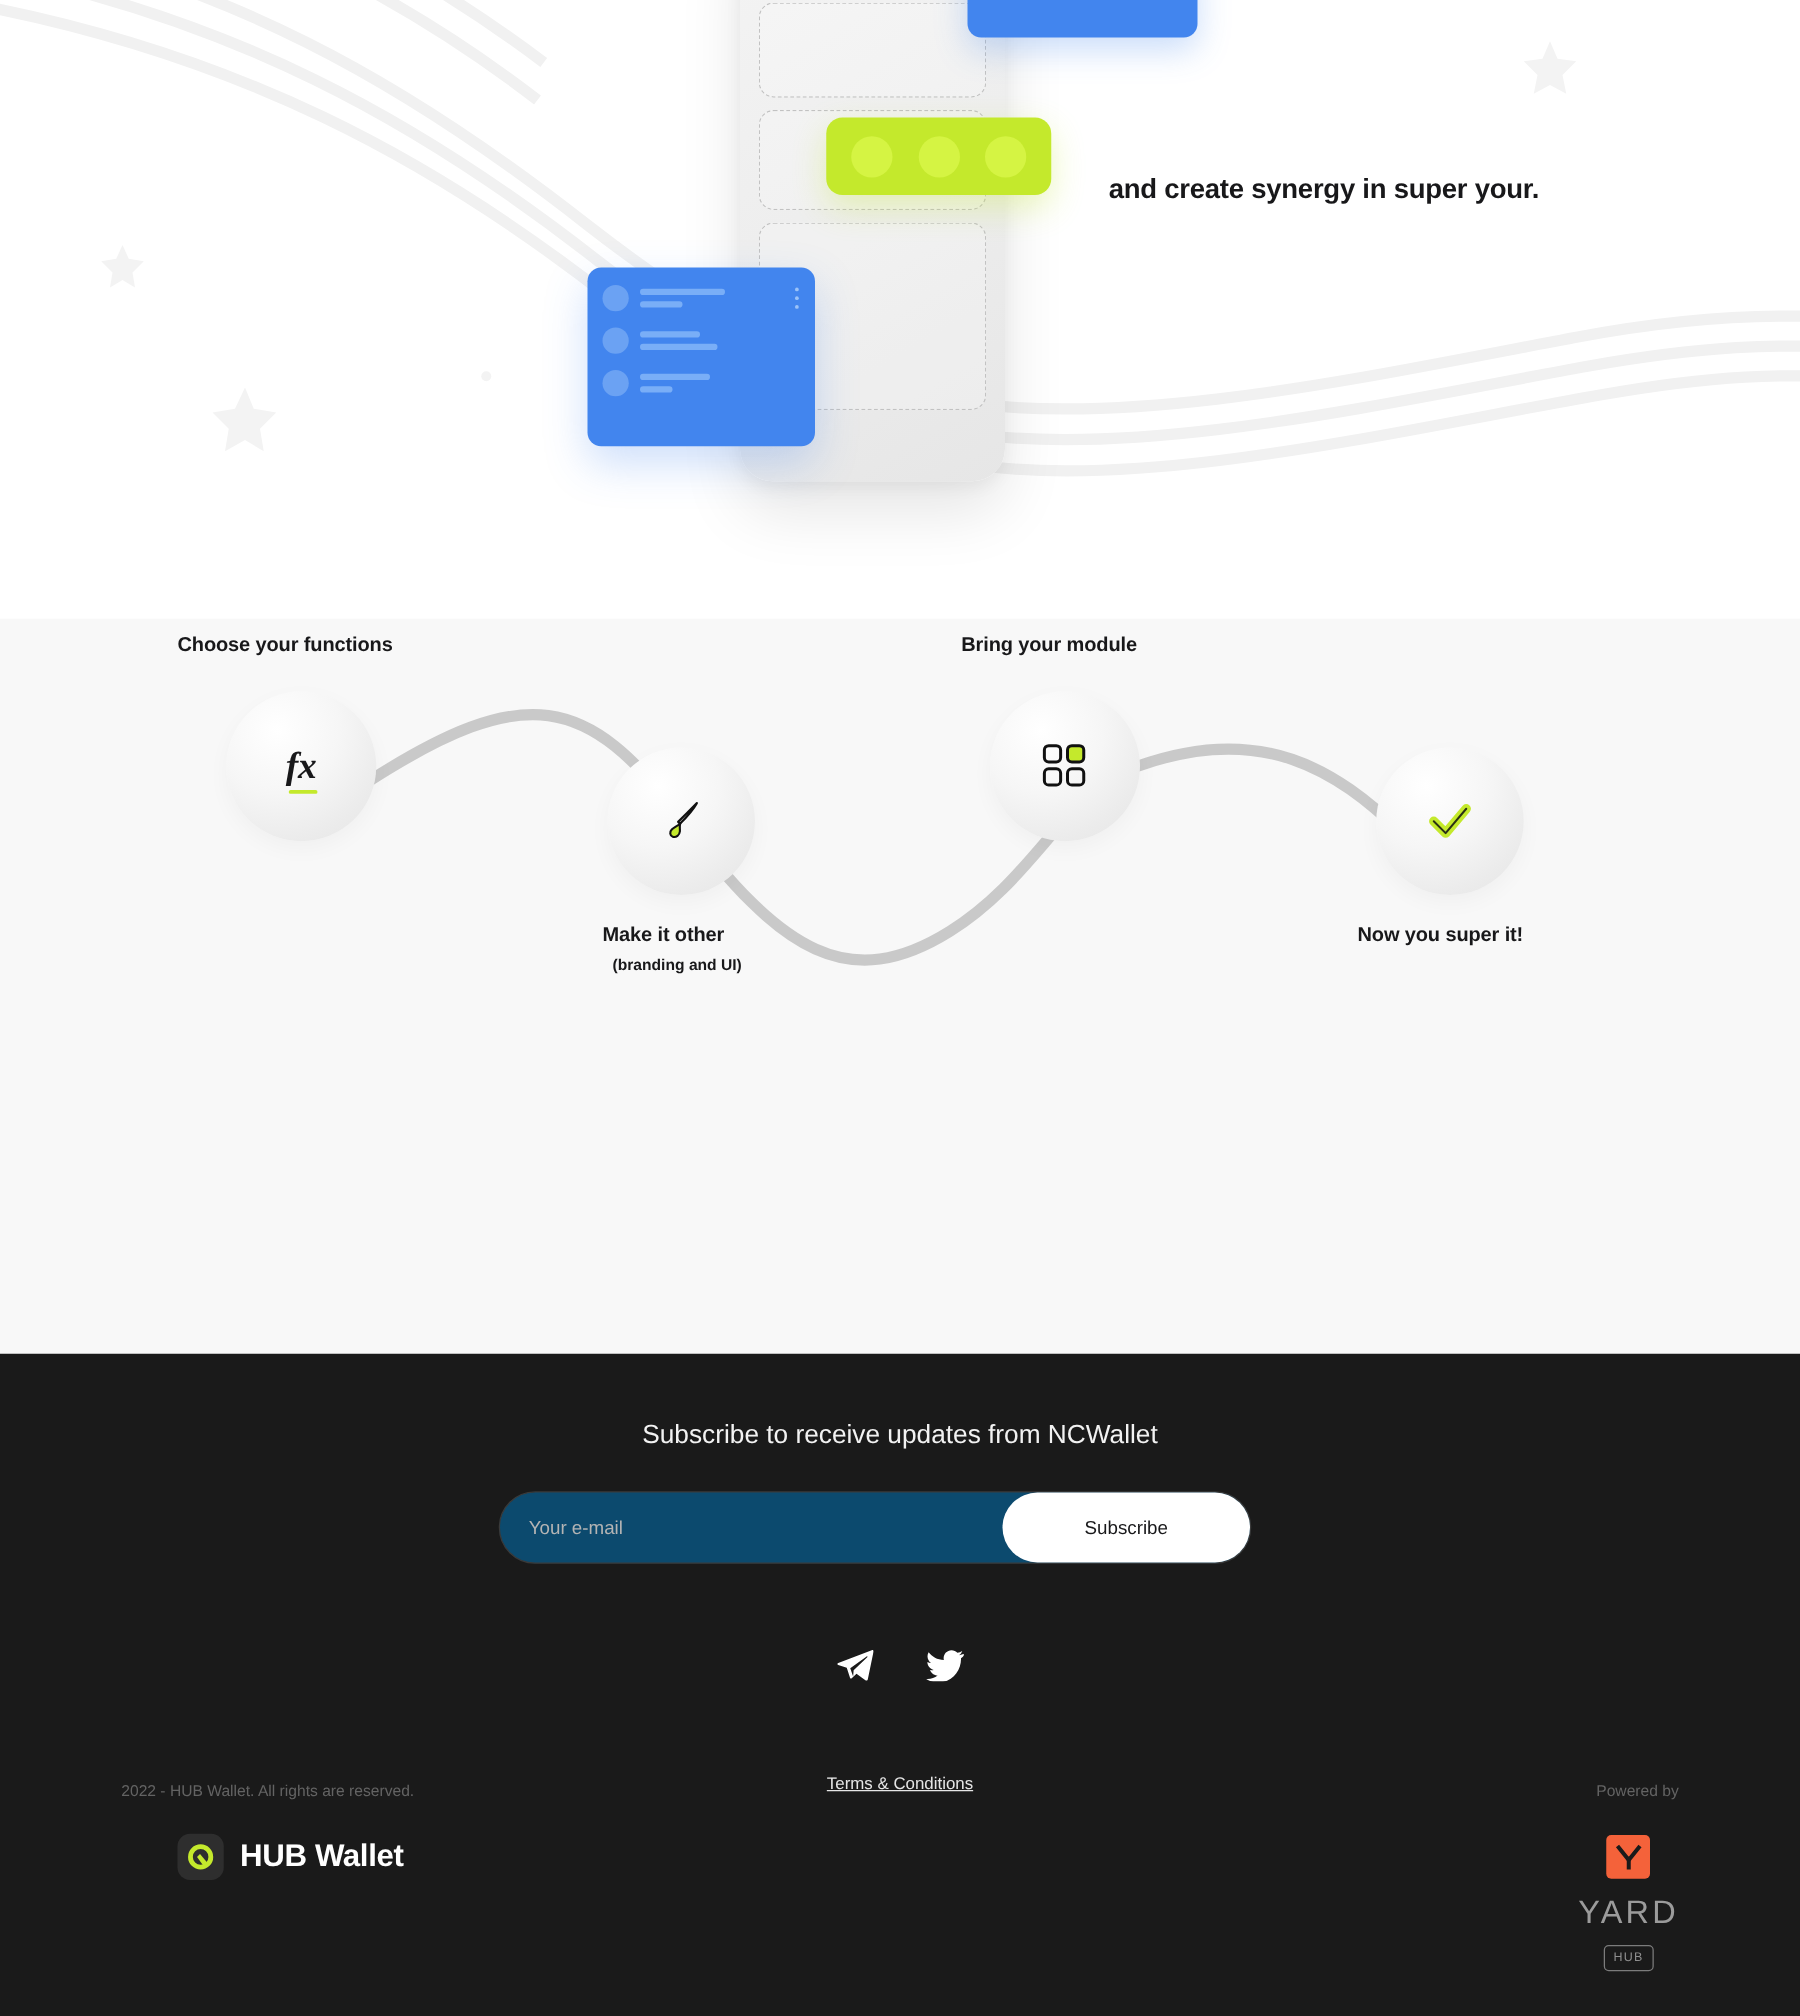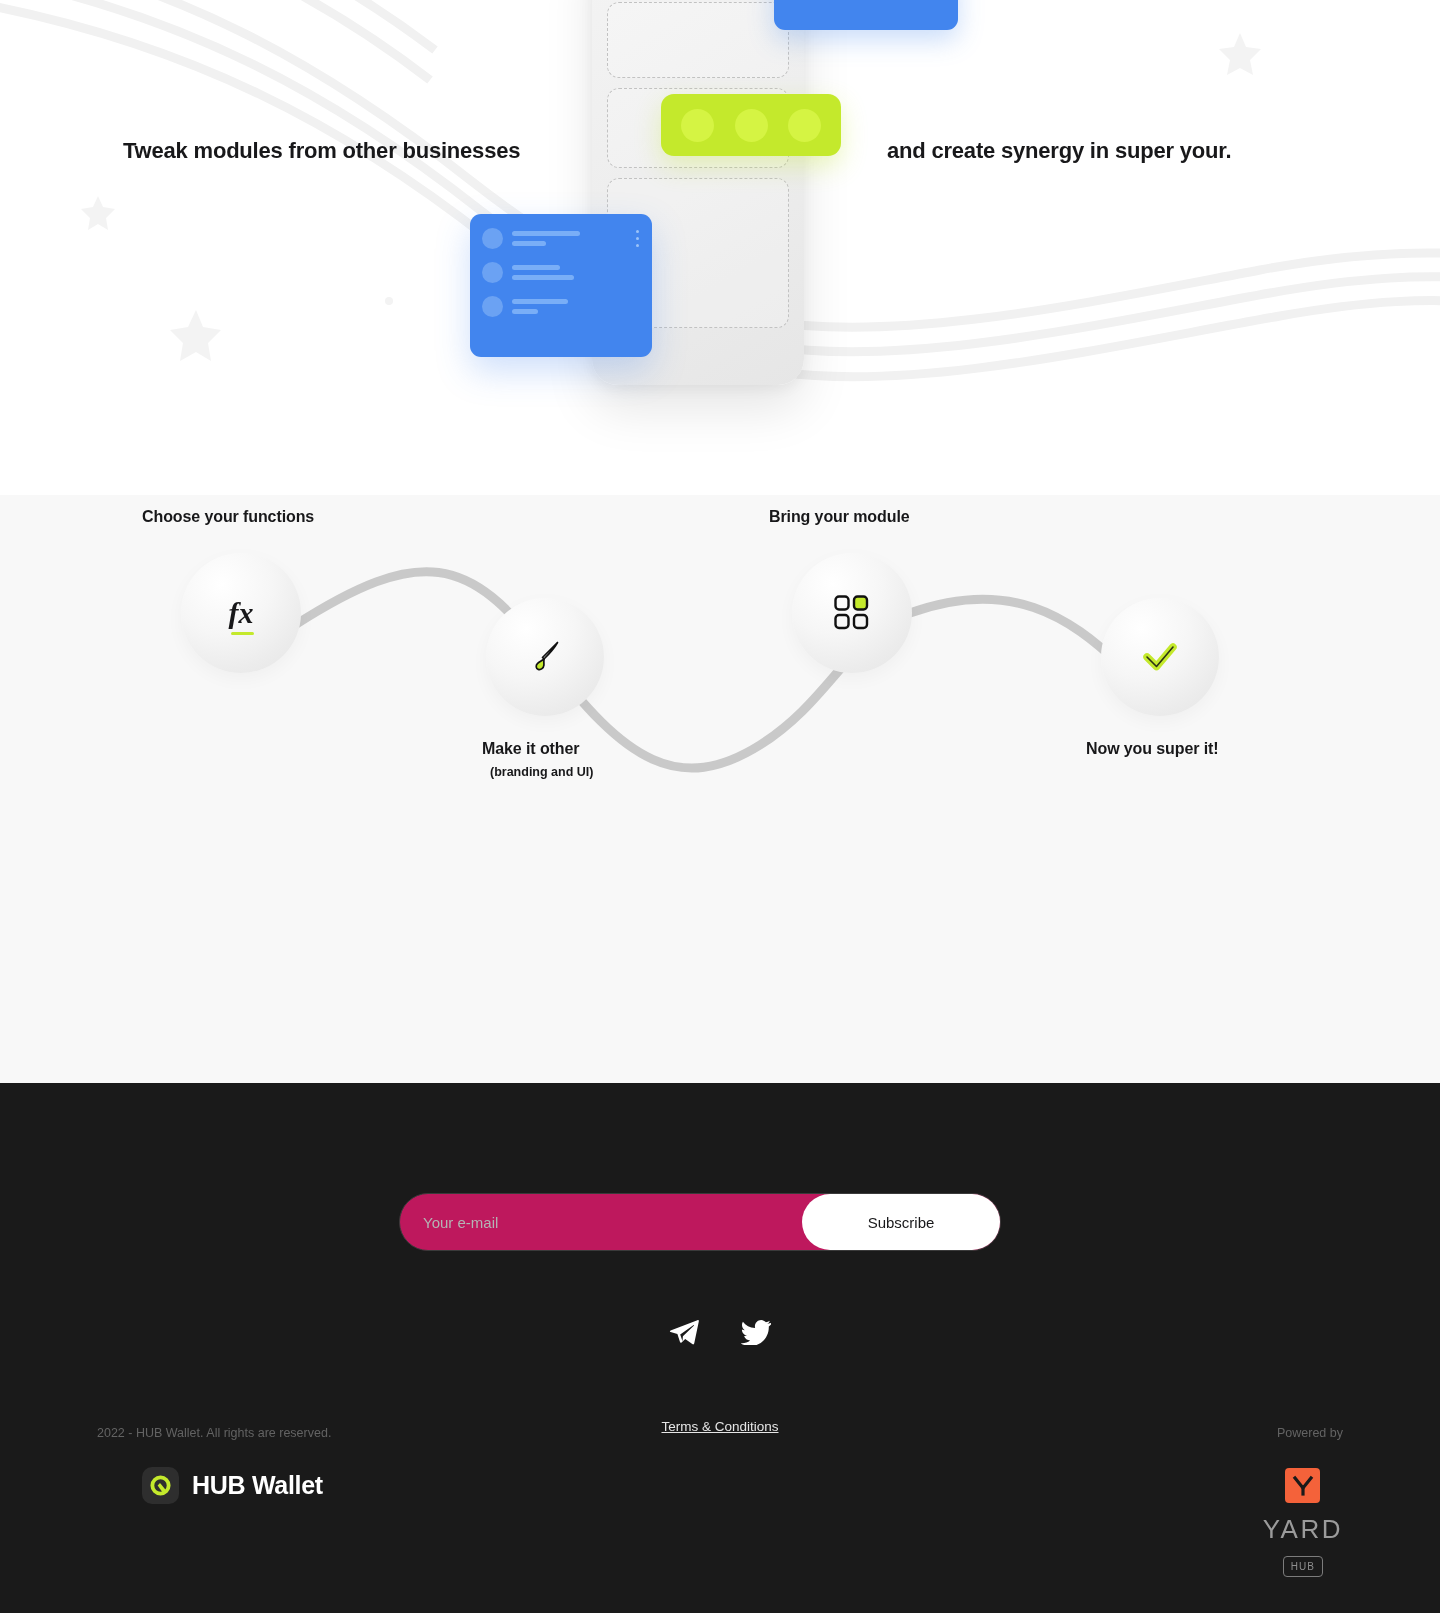--- a/index.html
+++ b/index.html
@@ -260,21 +260,20 @@
     </div>
     <div class="brow">
       <div class="bdot"></div>
       <div class="blines">
         <div class="bl" style="width:56px;"></div>
         <div class="bl" style="width:26px;"></div>
       </div>
     </div>
   </div>
 
-  <div class="hero-text left">Tweak modules from other businesses</div>
   <div class="hero-text right">and create synergy in super your.</div>
 </section>
 
 <section class="steps">
 
   <svg style="position:absolute;left:0;top:0;" width="1440" height="588" viewBox="0 0 1440 588">
     <path d="M295,130 C420,50 470,60 545,160 C625,268 680,300 760,250 C830,206 850,140 910,118 C1010,82 1070,122 1120,170" fill="none" stroke="#c9c9c9" stroke-width="9" stroke-linecap="round"></path>
   </svg>
 
   <div class="step-label" style="left:142px; top:13px;">Choose your functions</div>
@@ -306,22 +305,23 @@
       <path d="M10 23 L19.5 32.5 L36 13" fill="none" stroke="#c4e92c" stroke-width="7.5" stroke-linecap="round" stroke-linejoin="round"></path>
       <path d="M10 23 L19.5 32.5 L36 13" fill="none" stroke="#111111" stroke-width="1.6" stroke-linecap="round" stroke-linejoin="round" opacity="0.85"></path>
     </svg>
   </div>
   <div class="step-label" style="left:1086px; top:245px;">Now you super it!</div>
 
 </section>
 
 <section class="footer">
 
-
-  <div style="position:absolute;left:399px;top:110px;width:602px;height:58px;border:1px solid #3a3a3a;border-radius:29px;background:#be185d;display:flex;align-items:center;">
+  <div style="position:absolute;left:0;right:0;top:53px;text-align:center;font-size:21px;color:#f2f2f2;">Subscribe to receive updates from NCWallet</div>
+
+  <div style="position:absolute;left:399px;top:110px;width:602px;height:58px;border:1px solid #3a3a3a;border-radius:29px;background:#0c4a6e;display:flex;align-items:center;">
     <input class="sub-input" type="email" placeholder="Your e-mail" style="">
     <button class="sub-btn">Subscribe</button>
   </div>
 
   <div style="position:absolute;left:0;right:0;top:232px;display:flex;justify-content:center;gap:38px;">
     <span class="soc">
       <svg width="30" height="26" viewBox="0 0 30 26">
         <path d="M28.4 1.2 L1.6 11.4 c-1 .4-1 1.3 0 1.6 l6.8 2.1 2.6 8 c.3.9 .9 1 1.6 .3 l3.6-3.5 7.1 5.2 c1 .6 1.8 .2 2-1 L29.8 2.4 c.2-1.1-.5-1.6-1.4-1.2 z M11.2 15.6 L24.3 6.2 c.5-.3 .9 .1 .5 .5 L13.9 17.2 l-.4 5 -2.3-6.6 z" fill="#ffffff"></path>
       </svg>
     </span>

